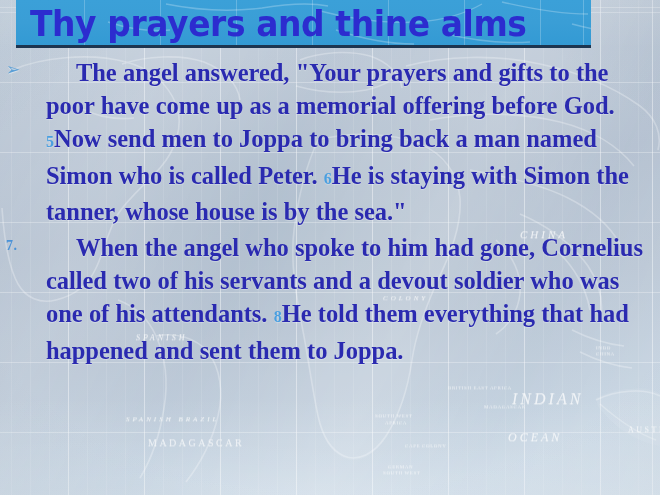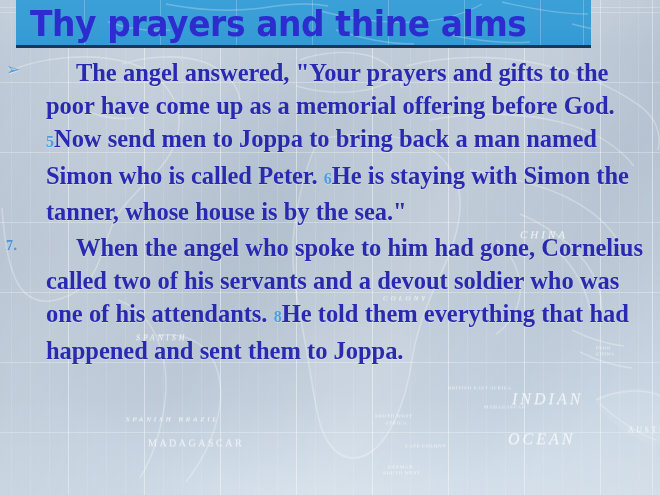--- a/index.html
+++ b/index.html
@@ -269,21 +269,21 @@
 
   <div class="bg-layer bg-grid"></div>
   <div class="bg-layer bg-grid-minor"></div>
   <div class="bg-layer bg-sheen"></div>
   <div class="bg-layer bg-band"></div>
   <div class="bg-layer bg-vignette"></div>
 
   <div class="bg-layer">
     <span class="map-label" style="left:520px; top:228px; font-size:11px;">CHINA</span>
     <span class="map-label solid" style="left:148px; top:437px; font-size:10px;">MADAGASCAR</span>
-    <span class="map-label" style="left:508px; top:430px; font-size:16px;">OCEAN</span>
+    <span class="map-label" style="left:508px; top:430px; font-size:12px;">OCEAN</span>
     <span class="map-label" style="left:512px; top:390px; font-size:16px;">INDIAN</span>
     <span class="map-label solid" style="left:628px; top:425px; font-size:8px;">AUSTR</span>
     <span class="map-label tiny" style="left:484px; top:404px;">MADAGASCAR</span>
     <span class="map-label tiny" style="left:375px; top:413px;">SOUTH WEST</span>
     <span class="map-label tiny" style="left:385px; top:420px;">AFRICA</span>
     <span class="map-label tiny" style="left:405px; top:443px;">CAPE COLONY</span>
     <span class="map-label" style="left:136px; top:333px; font-size:8px;">SPANISH</span>
     <span class="map-label" style="left:383px; top:294px; font-size:7px;">COLONY</span>
     <span class="map-label" style="left:126px; top:415px; font-size:7px;">SPANISH BRAZIL</span>
     <span class="map-label tiny" style="left:448px; top:385px;">BRITISH EAST AFRICA</span>

